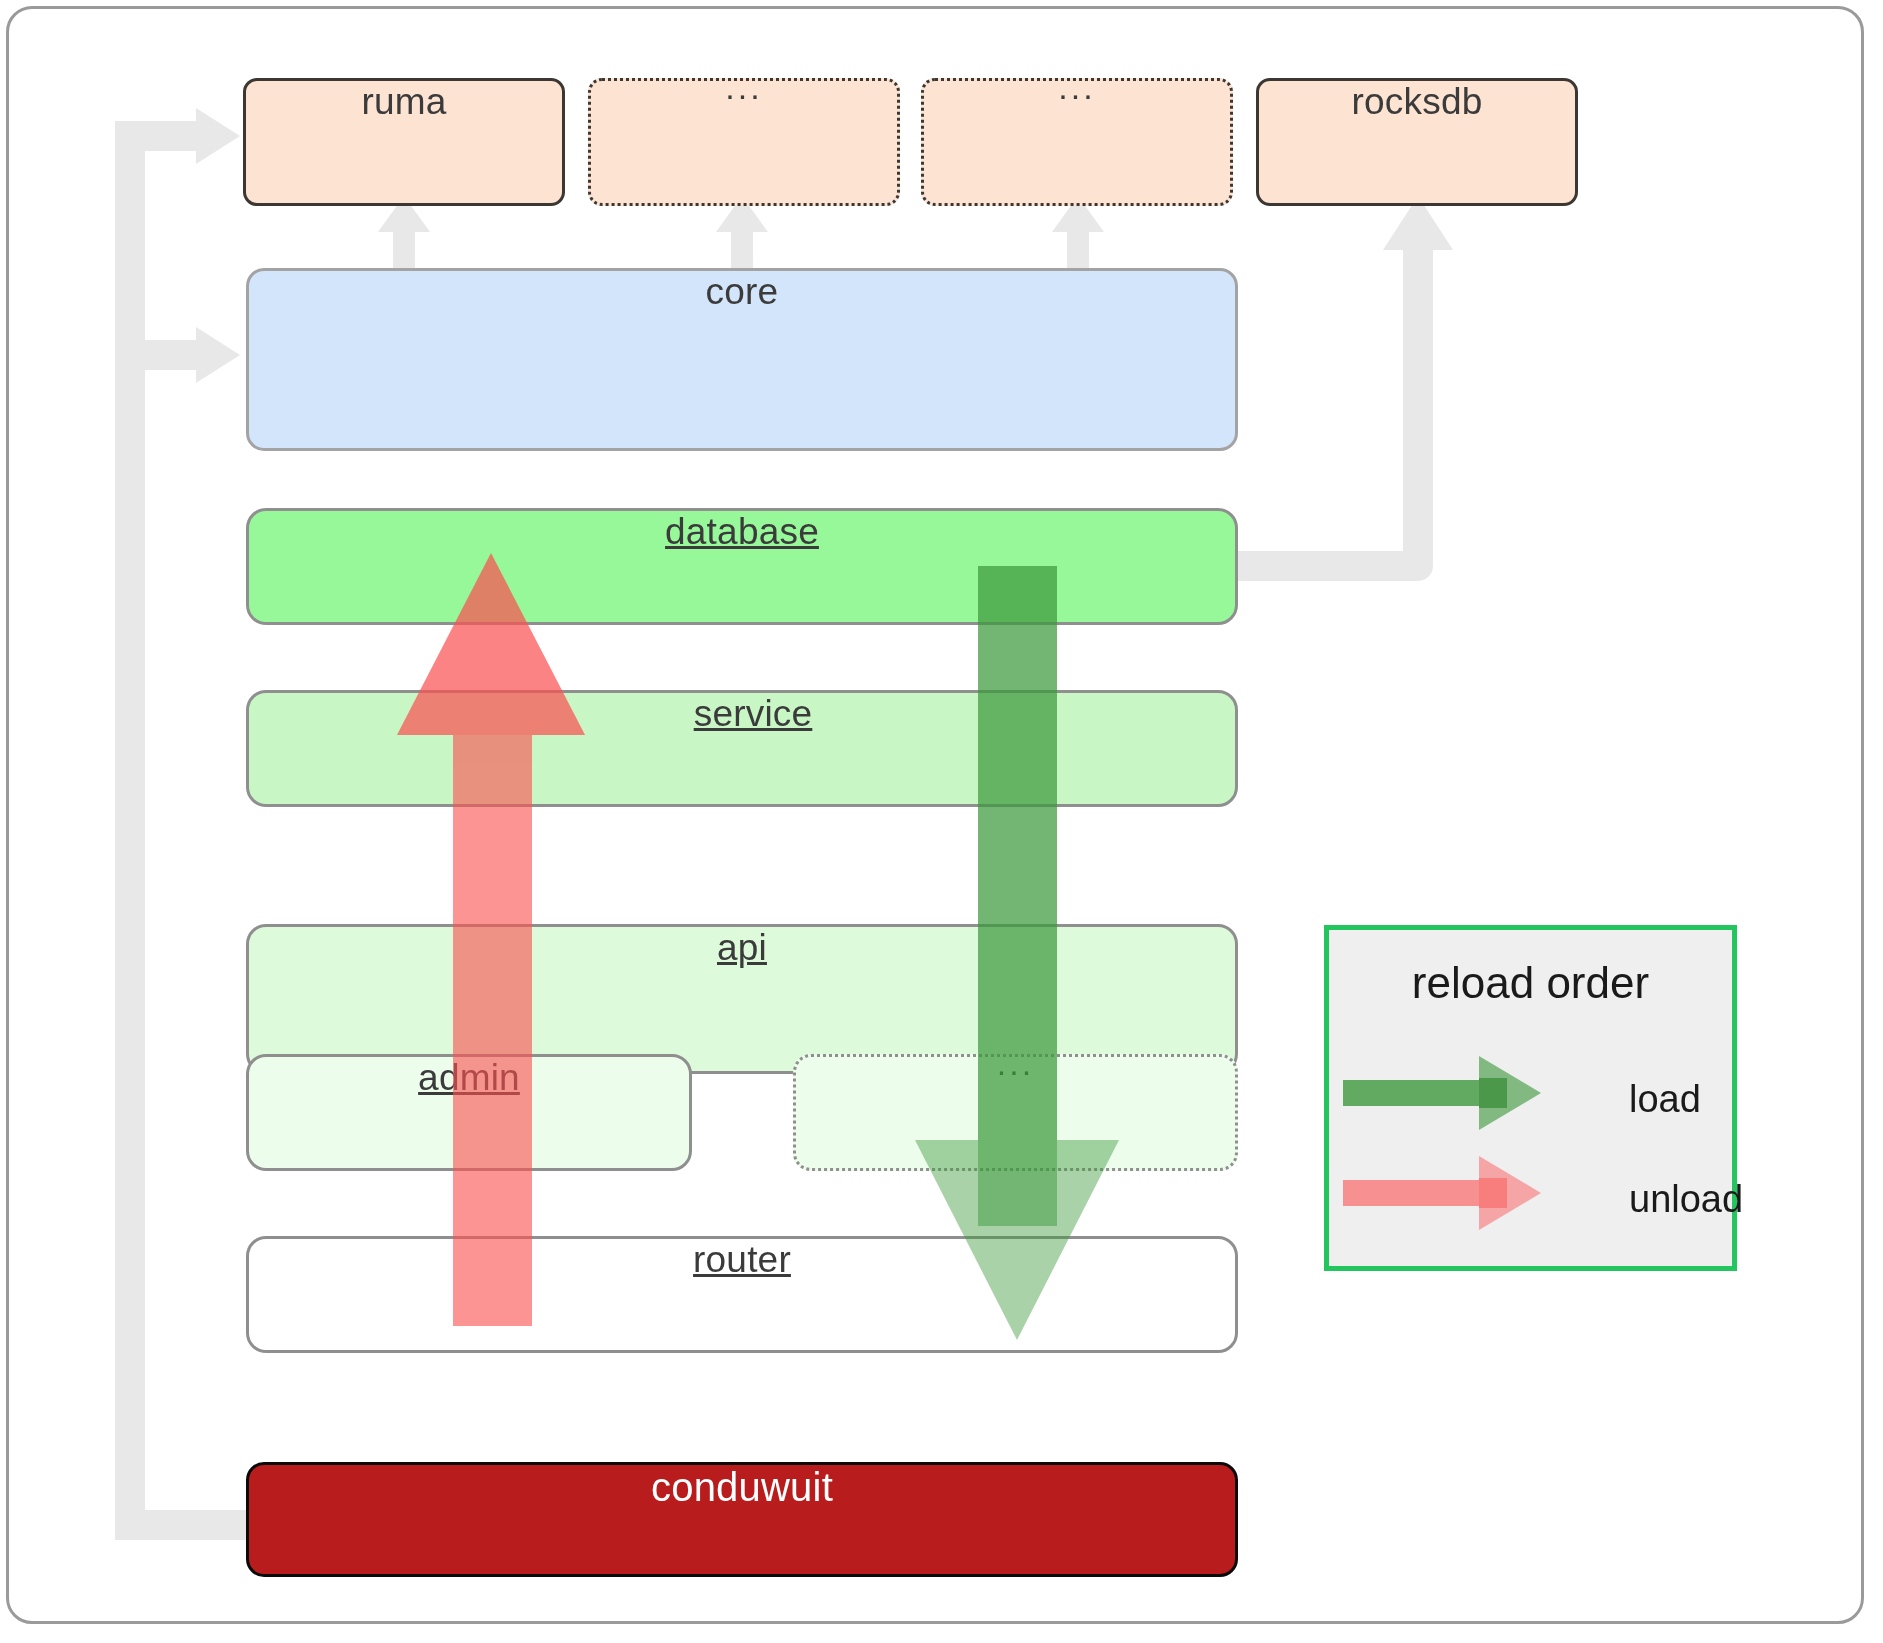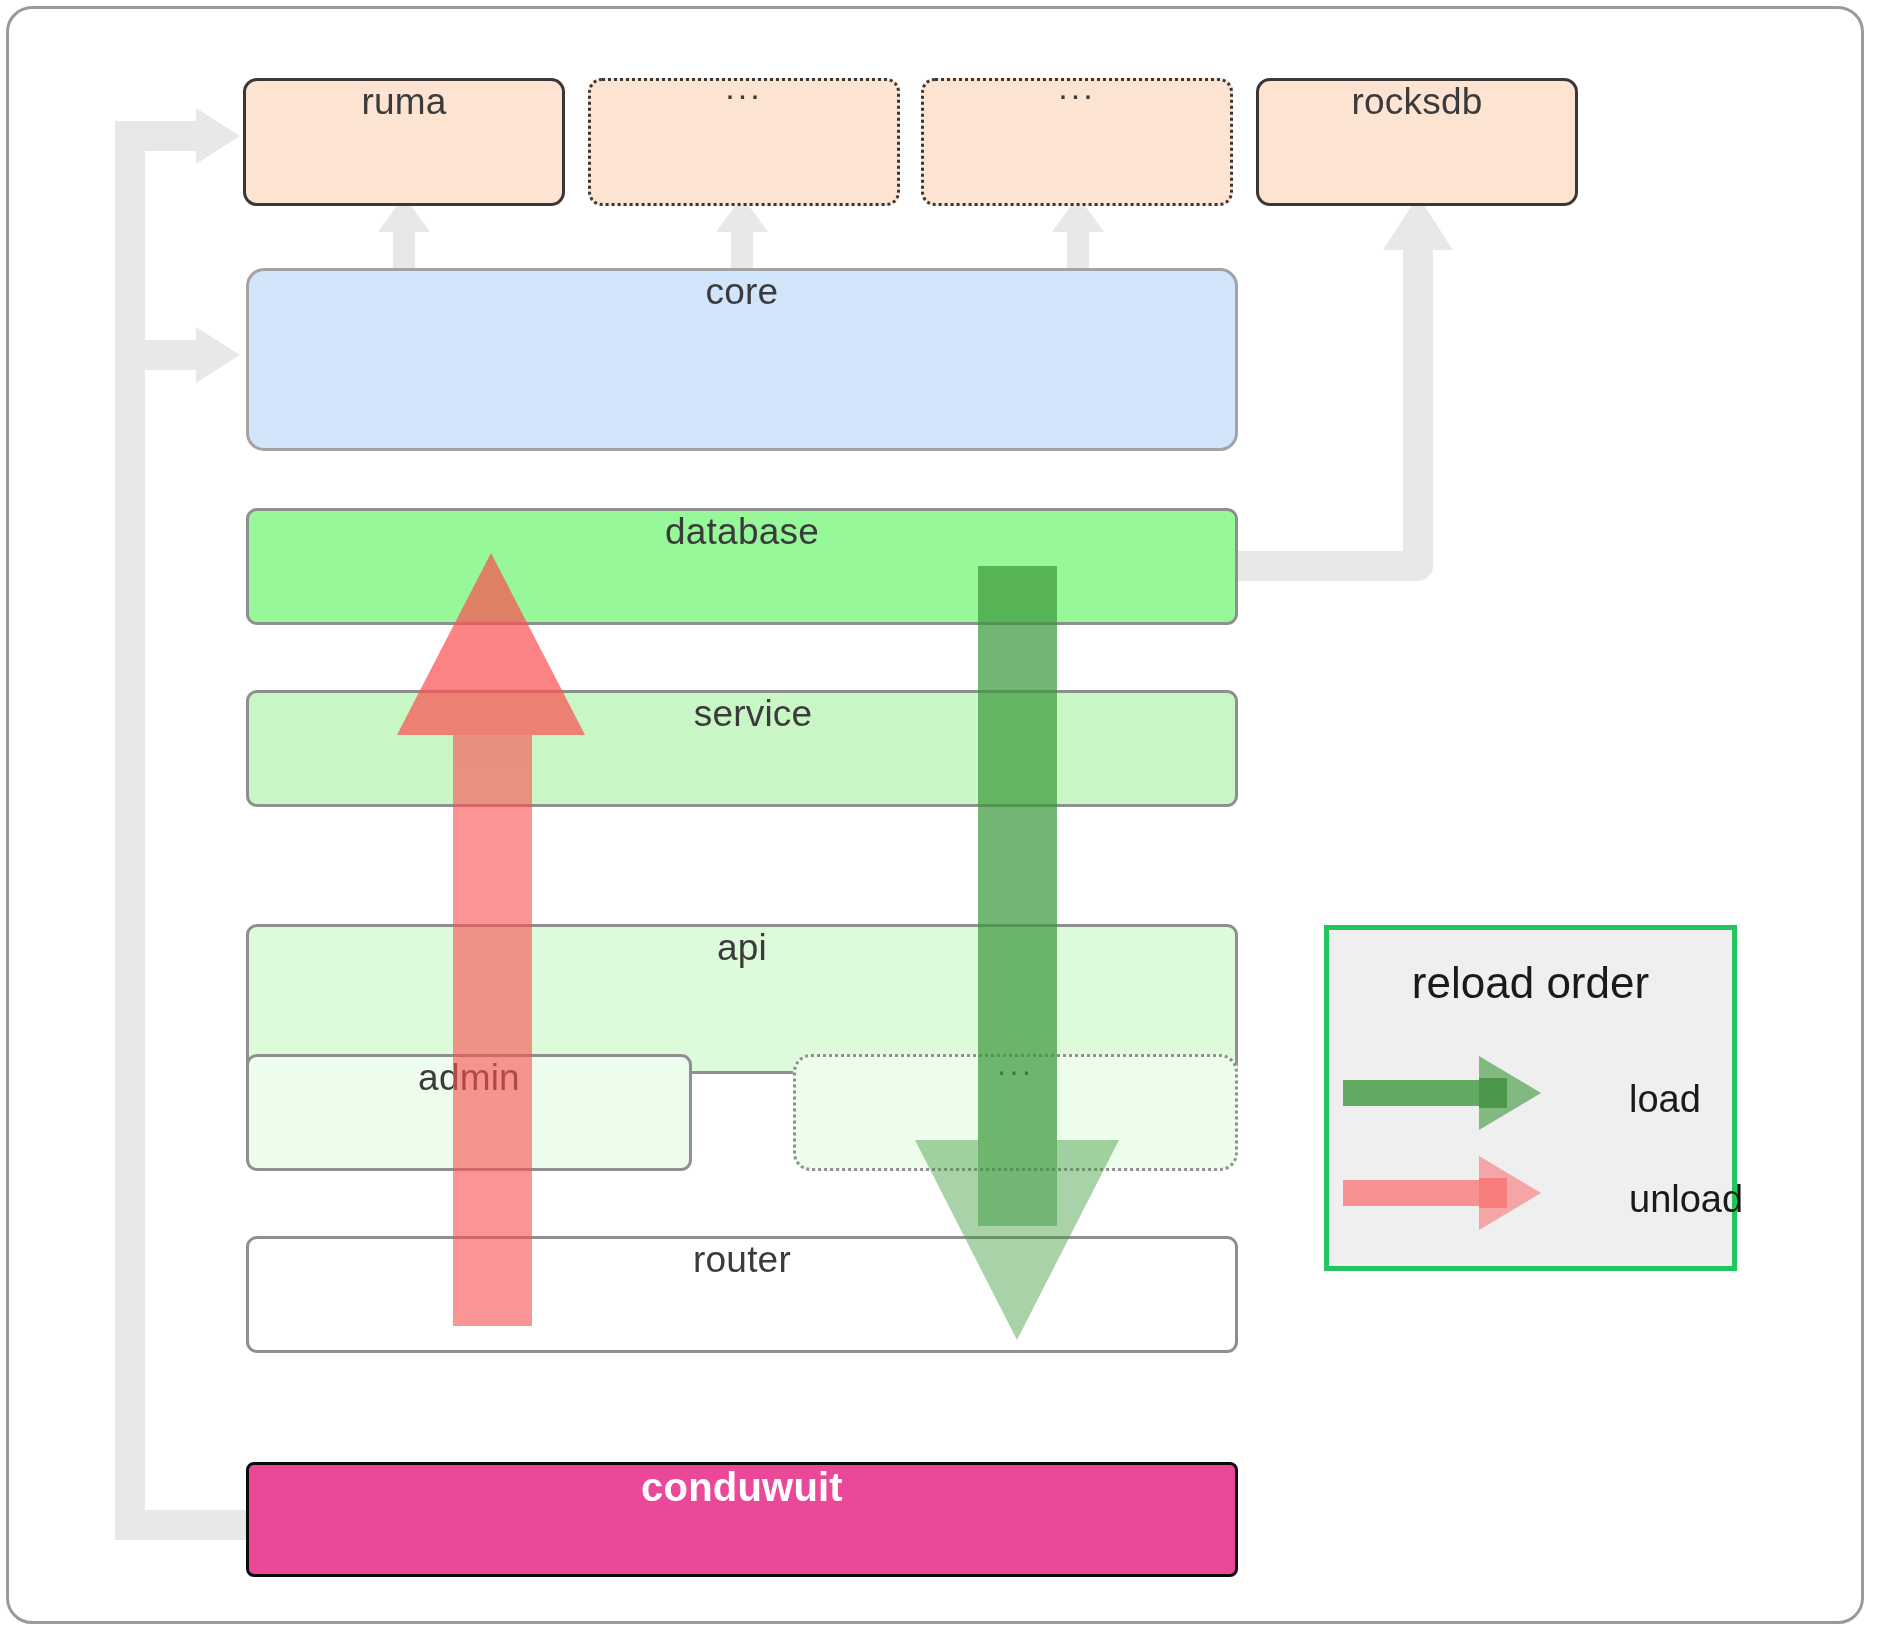--- a/index.html
+++ b/index.html
@@ -51,32 +51,33 @@
     background: #fce3d2;
     border: 3px dotted #3d3733;
   }
   .node.core-box {
     background: #d3e5fb;
     border: 3px solid #a3a3a3;
     border-radius: 18px;
   }
   .node.lyr {
     border: 3px solid #8f8f8f;
-    border-radius: 11px;
+    border-radius: 20px;
+    text-decoration: underline;
   }
   .node.lyr-dotted {
     border: 3px dotted #8f8f8f;
     border-radius: 18px;
   }
   .node.root-box {
-    background: #ec4899;
+    background: #b91c1c;
     border: 3px solid #0a0a0a;
-    border-radius: 8px;
+    border-radius: 18px;
     color: #ffffff;
-    font-weight: bold;
+    font-weight: normal;
     font-size: 40px;
   }
   .ellipsis-label {
     font-size: 34px;
     letter-spacing: 3px;
     line-height: 0.4;
     color: #3b3b3b;
   }
   #legend {
     position: absolute;

